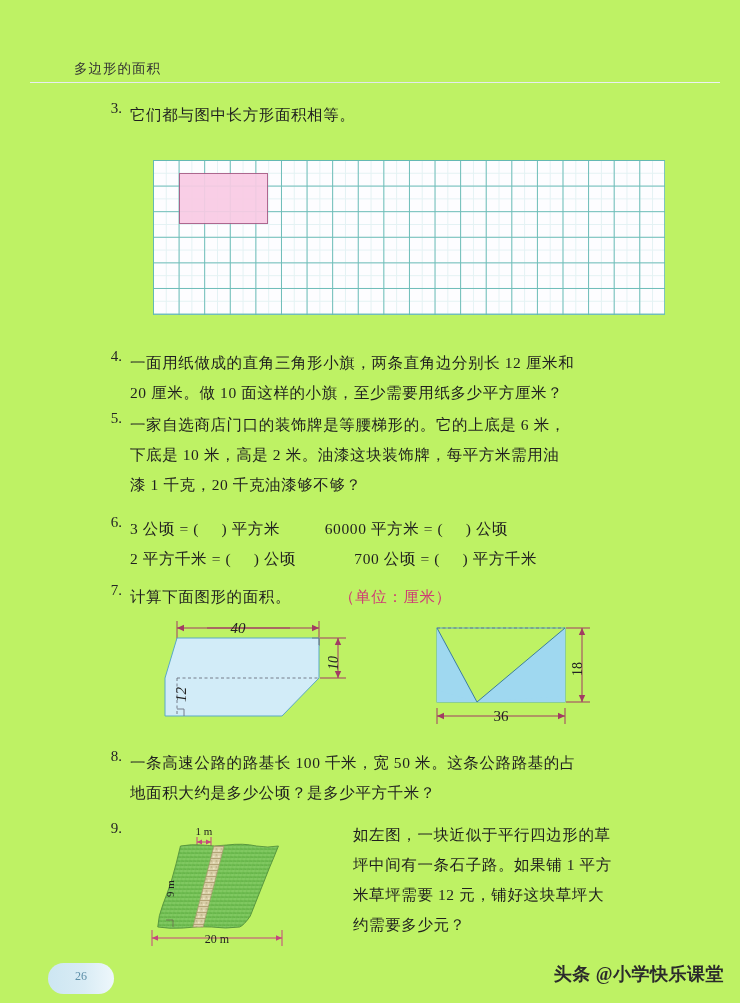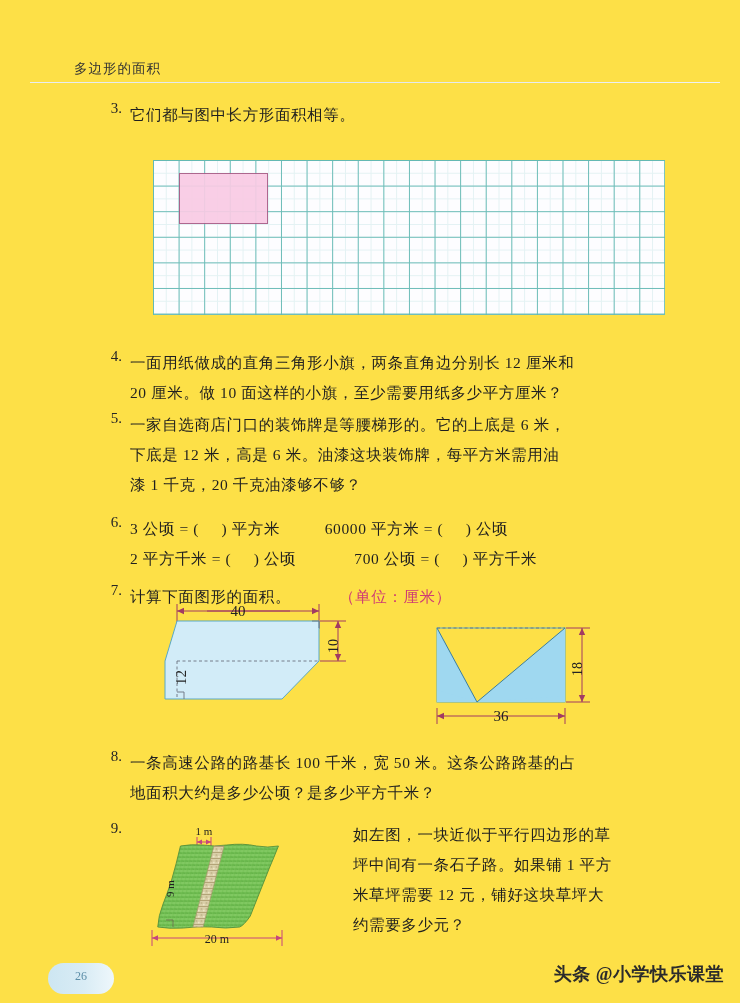--- a/index.html
+++ b/index.html
@@ -11,21 +11,21 @@
     width: 740px;
     height: 1003px;
     position: relative;
     font-family: "Liberation Serif", "DejaVu Serif", serif;
     color: #1a1a1a;
     overflow: hidden;
   }
   .page {
     position: absolute;
     inset: 0;
-    background: #fde047;
+    background: #bef264;
   }
 
   
   .running-head {
     position: absolute;
     left: 74px;
     top: 60px;
     font-size: 13.5px;
     letter-spacing: 1px;
     color: #333;
@@ -106,21 +106,21 @@
     top: 12.8px;
     width: 89.6px;
     height: 51.2px;
     background: #f9cbe4;
     border: 1.4px solid #a85b86;
     box-sizing: border-box;
     opacity: 0.92;
   }
 
   
-  .fig7a { position: absolute; left: 160px; top: 599px; width: 215px; height: 122px; }
+  .fig7a { position: absolute; left: 160px; top: 616px; width: 215px; height: 122px; font-style: italic; }
   .fig7b { position: absolute; left: 425px; top: 612px; width: 175px; height: 122px; }
   .fig7a svg, .fig7b svg { display: block; }
 
   
   .fig9 { position: absolute; left: 140px; top: 822px; width: 190px; height: 128px; text-align: right; }
   .fig9 svg { display: block; }
 
   
   .page-badge {
     position: absolute;
@@ -179,21 +179,21 @@
     <div class="prob-body">
       <span class="ln">一面用纸做成的直角三角形小旗，两条直角边分别长 12 厘米和</span>
       <span class="ln">20 厘米。做 10 面这样的小旗，至少需要用纸多少平方厘米？</span>
     </div>
   </div>
 
   <div class="prob" style="left:96px; top:410px;">
     <div class="prob-num">5.</div>
     <div class="prob-body">
       <span class="ln">一家自选商店门口的装饰牌是等腰梯形的。它的上底是 6 米，</span>
-      <span class="ln">下底是 12 米，高是 6 米。油漆这块装饰牌，每平方米需用油</span>
+      <span class="ln">下底是 10 米，高是 2 米。油漆这块装饰牌，每平方米需用油</span>
       <span class="ln">漆 1 千克，20 千克油漆够不够？</span>
     </div>
   </div>
 
   <div class="prob" style="left:96px; top:514px;">
     <div class="prob-num">6.</div>
     <div class="prob-body">
       <span class="ln">
         <span>3 公顷 = (</span><span class="red">&nbsp;&nbsp;&nbsp;&nbsp;&nbsp;</span><span>) 平方米</span><span>&nbsp;&nbsp;&nbsp;&nbsp;&nbsp;&nbsp;&nbsp;&nbsp;&nbsp;&nbsp;</span><span>60000 平方米 = (</span><span class="red">&nbsp;&nbsp;&nbsp;&nbsp;&nbsp;</span><span>) 公顷</span>
       </span>

